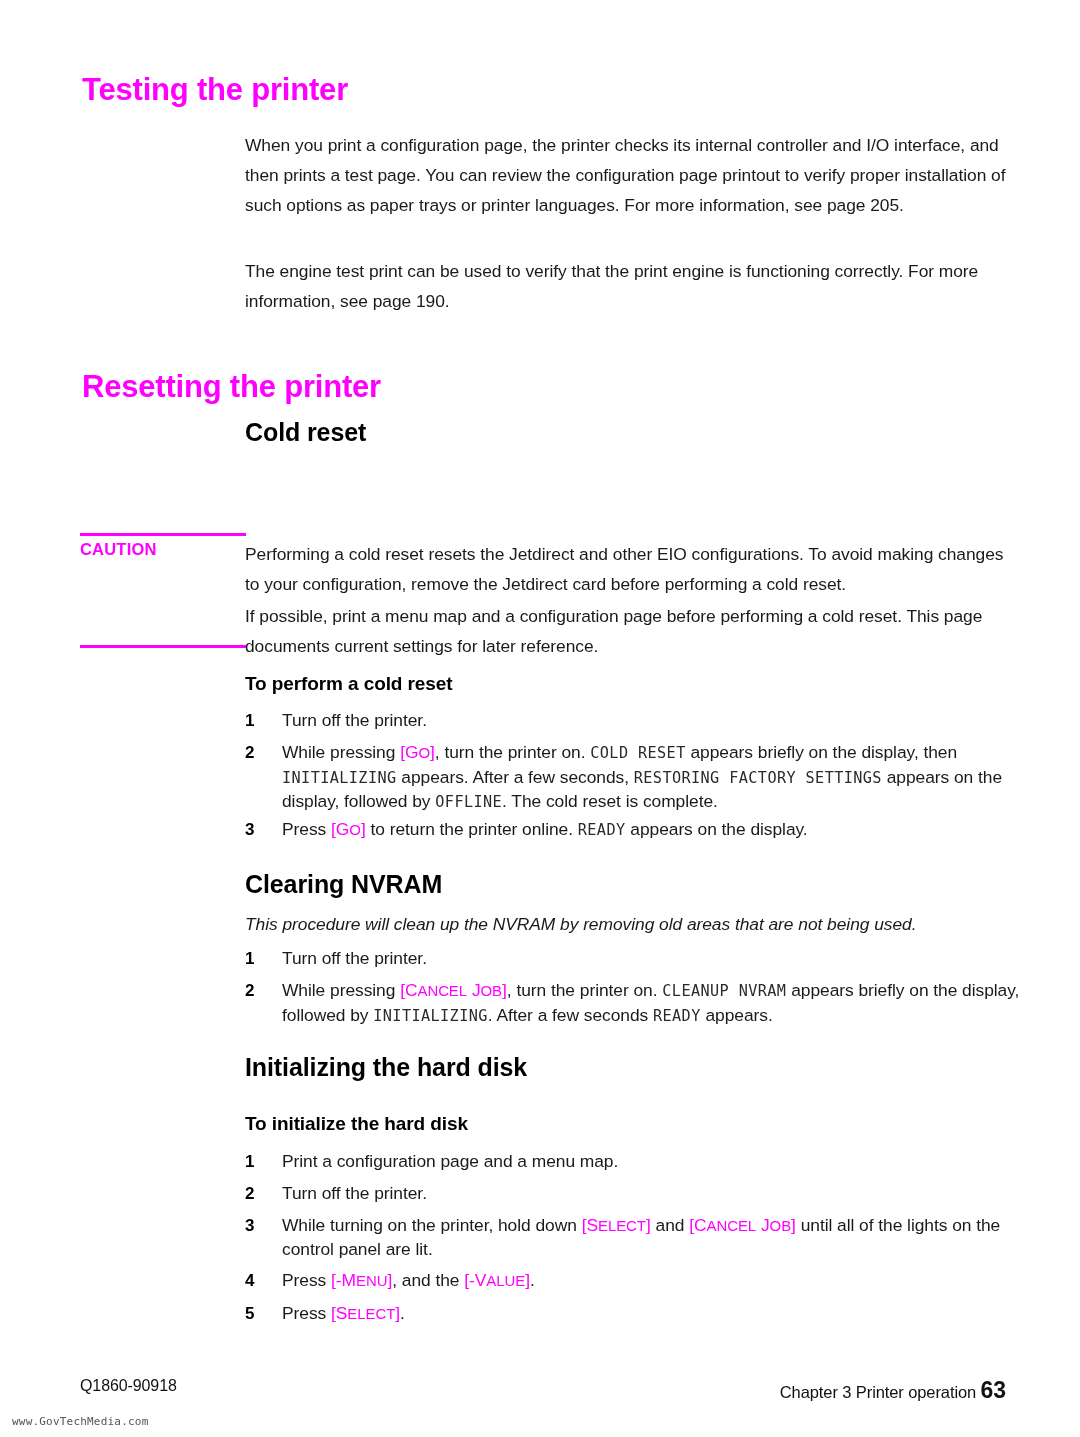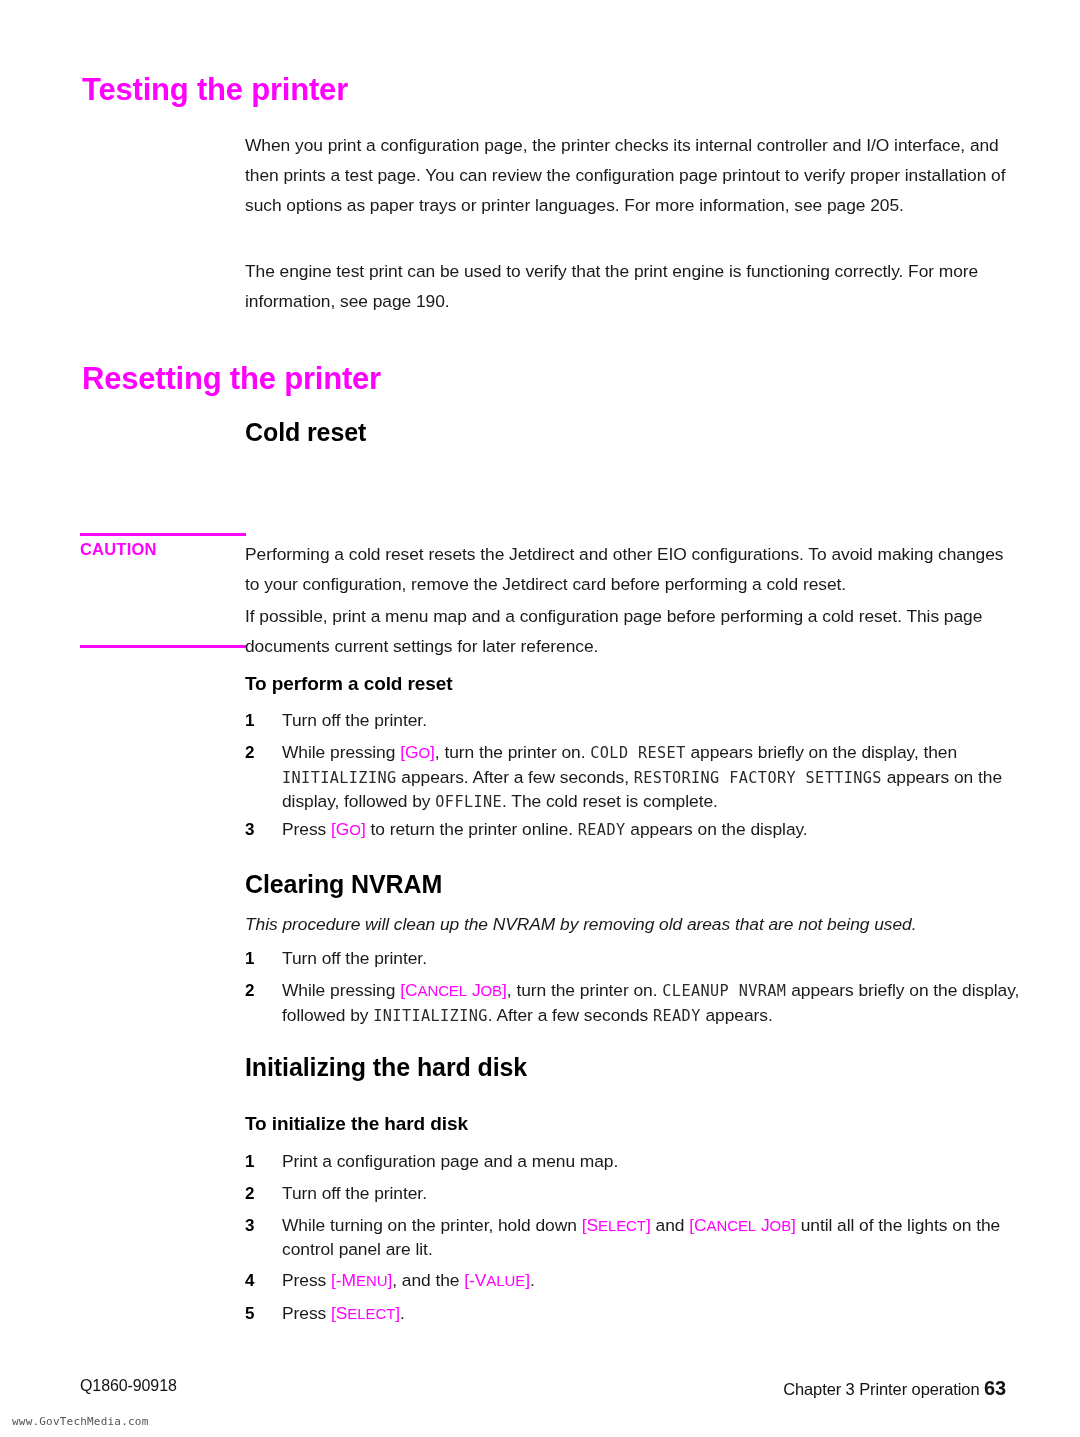--- a/index.html
+++ b/index.html
@@ -140,21 +140,21 @@
     position: absolute;
     right: 74px;
     top: 1377px;
     font-size: 16.5px;
     color: #111;
     letter-spacing: -0.1px;
     white-space: nowrap;
   }
   .footer-right b {
     font-weight: bold;
-    font-size: 20px;
+    font-size: 23px;
   }
   .watermark {
     position: absolute;
     left: 12px;
     top: 1415px;
     font-family: "DejaVu Sans Mono", "Liberation Mono", monospace;
     font-size: 11px;
     color: #555;
     letter-spacing: 0.2px;
   }
@@ -167,21 +167,21 @@
   <h1 class="h1" style="top:51px;">Testing the printer</h1>
 
   <div class="body-col" style="top:130px;">
     <p class="para">When you print a configuration page, the printer checks its internal controller and I/O interface, and then prints a test page. You can review the configuration page printout to verify proper installation of such options as paper trays or printer languages. For more information, see page 205.</p>
   </div>
 
   <div class="body-col" style="top:240px;">
     <p class="para" style="margin-top:16px;">The engine test print can be used to verify that the print engine is functioning correctly. For more information, see page 190.</p>
   </div>
 
-  <h1 class="h1" style="top:340px;">Resetting the printer</h1>
+  <h1 class="h1" style="top:348px;">Resetting the printer</h1>
 
   <div class="body-col" style="top:418px;">
     <h2 class="h2">Cold reset</h2>
   </div>
 
   <div class="rule" style="top:533px;"></div>
   <div class="caution-label" style="top:540px;">CAUTION</div>
 
   <div class="body-col" style="top:539px;">
     <p class="para">Performing a cold reset resets the Jetdirect and other EIO configurations. To avoid making changes to your configuration, remove the Jetdirect card before performing a cold reset.</p>

